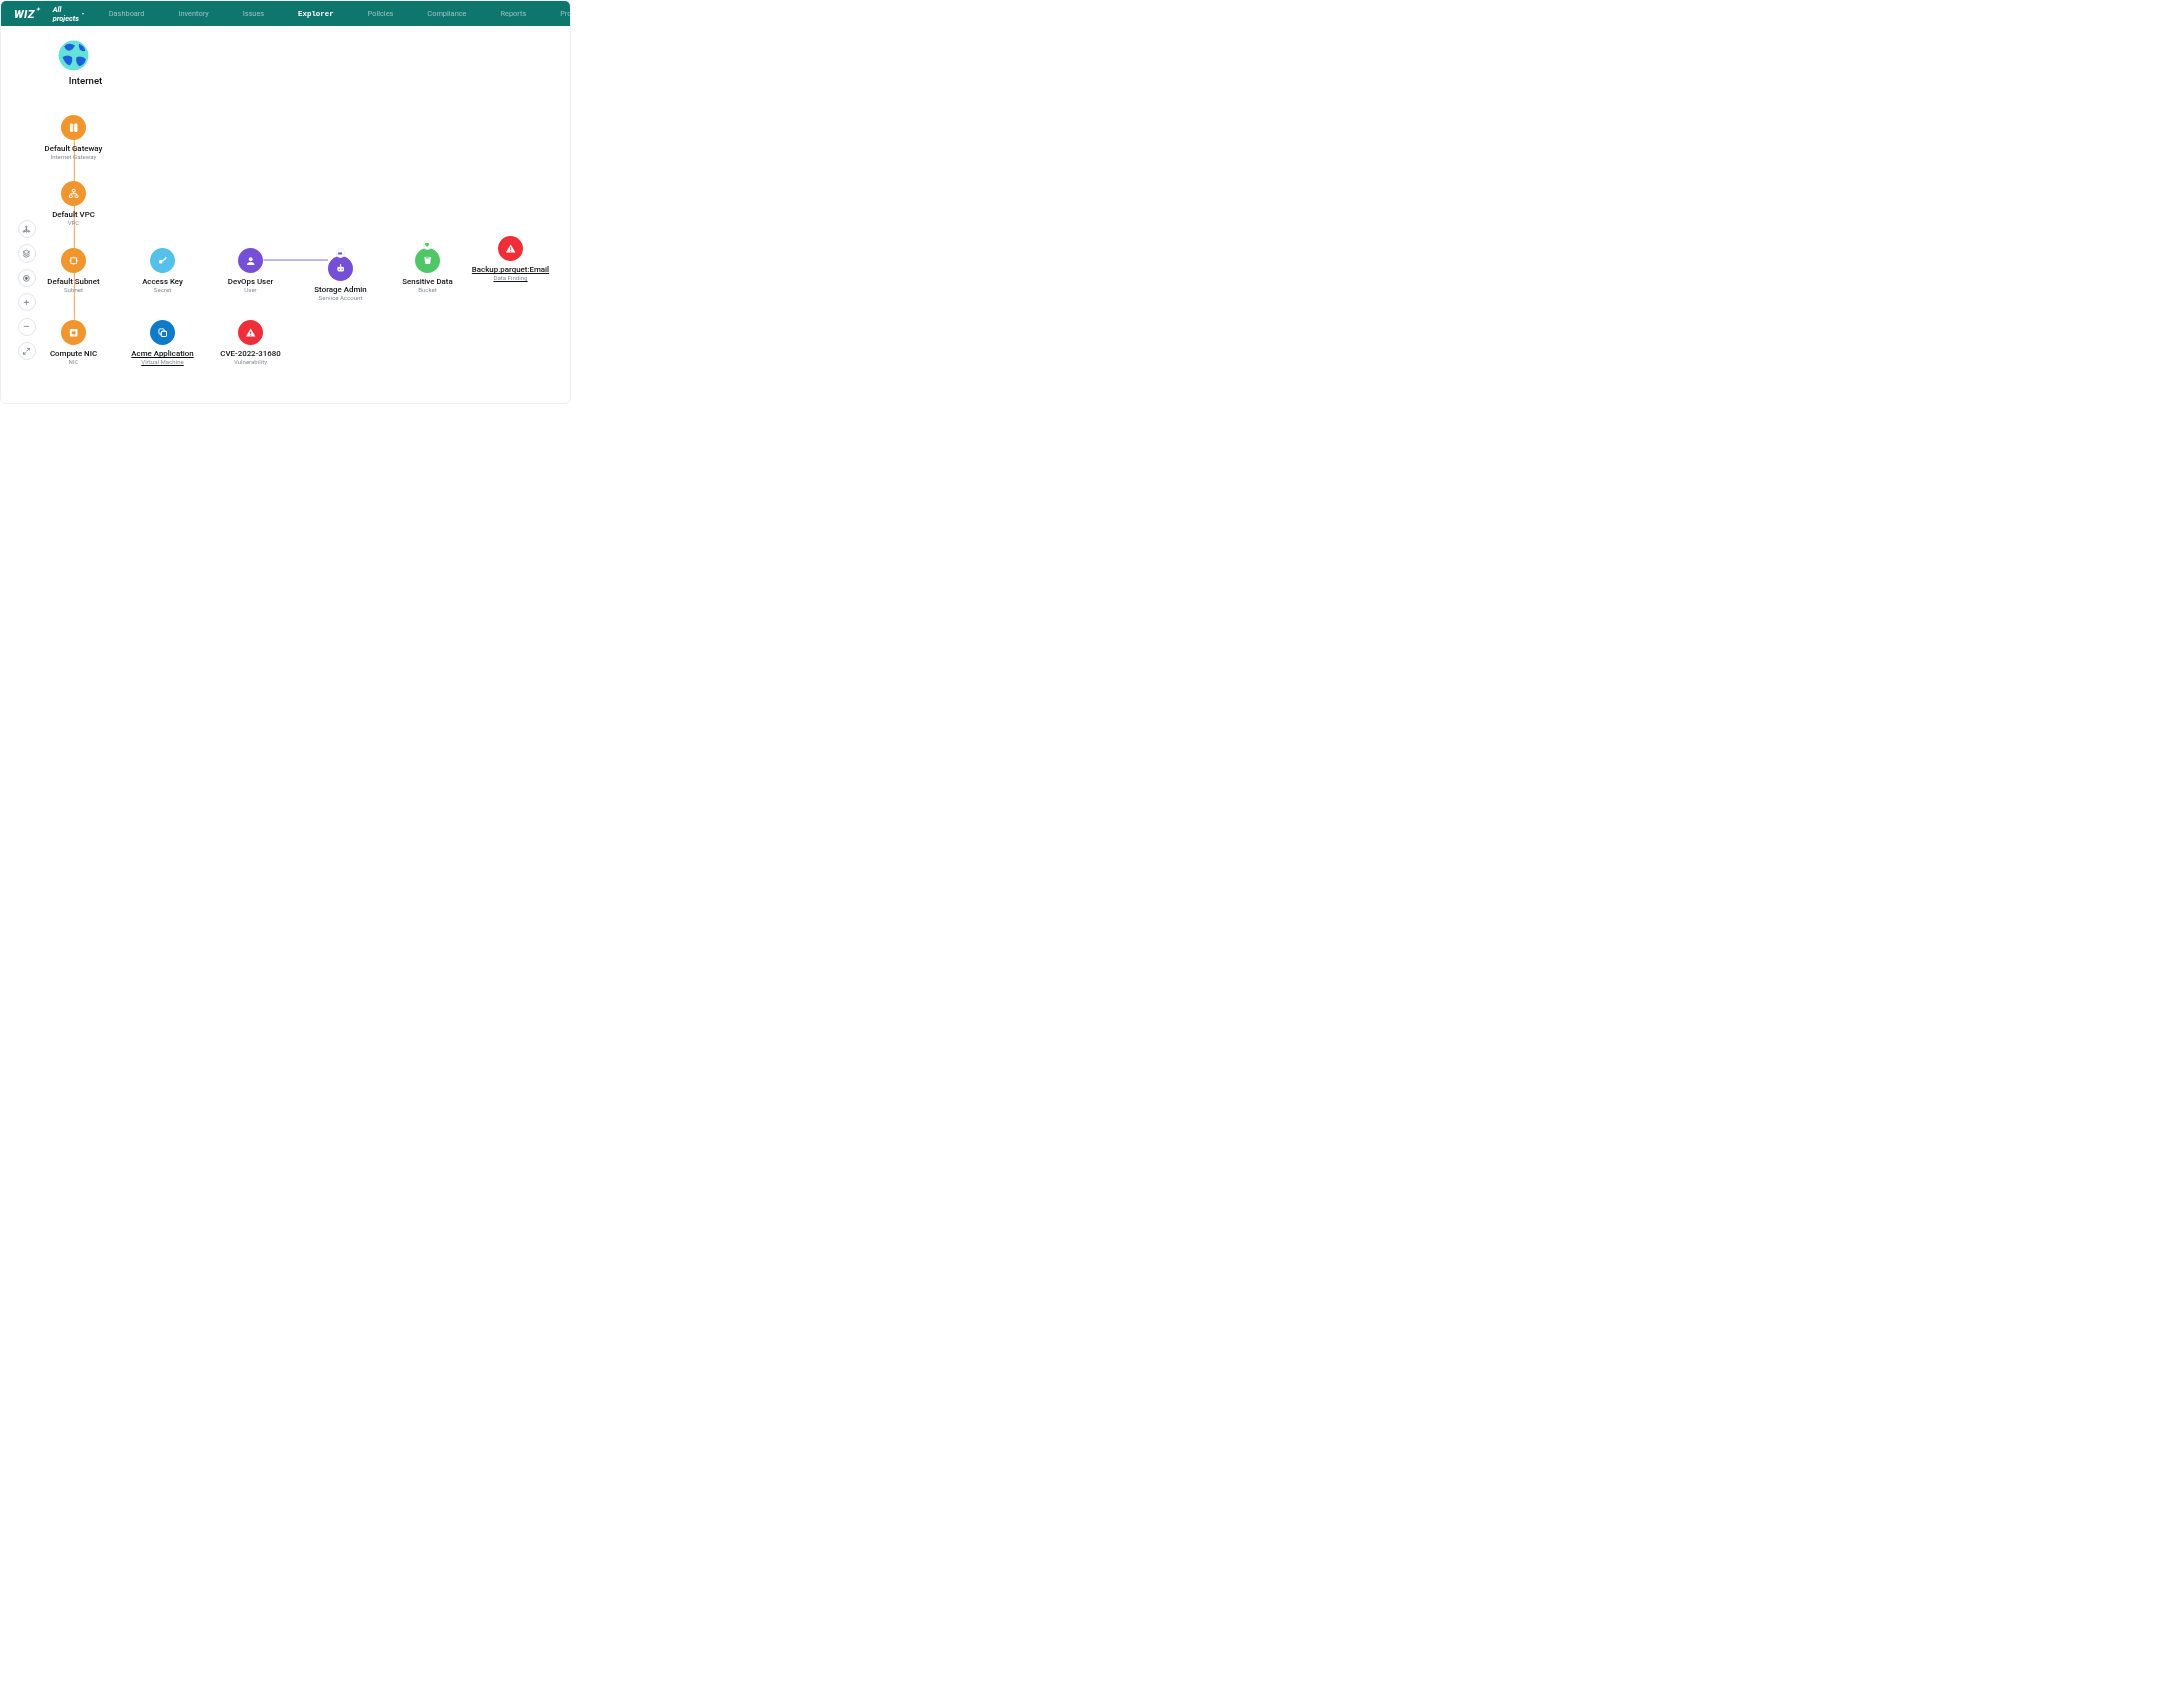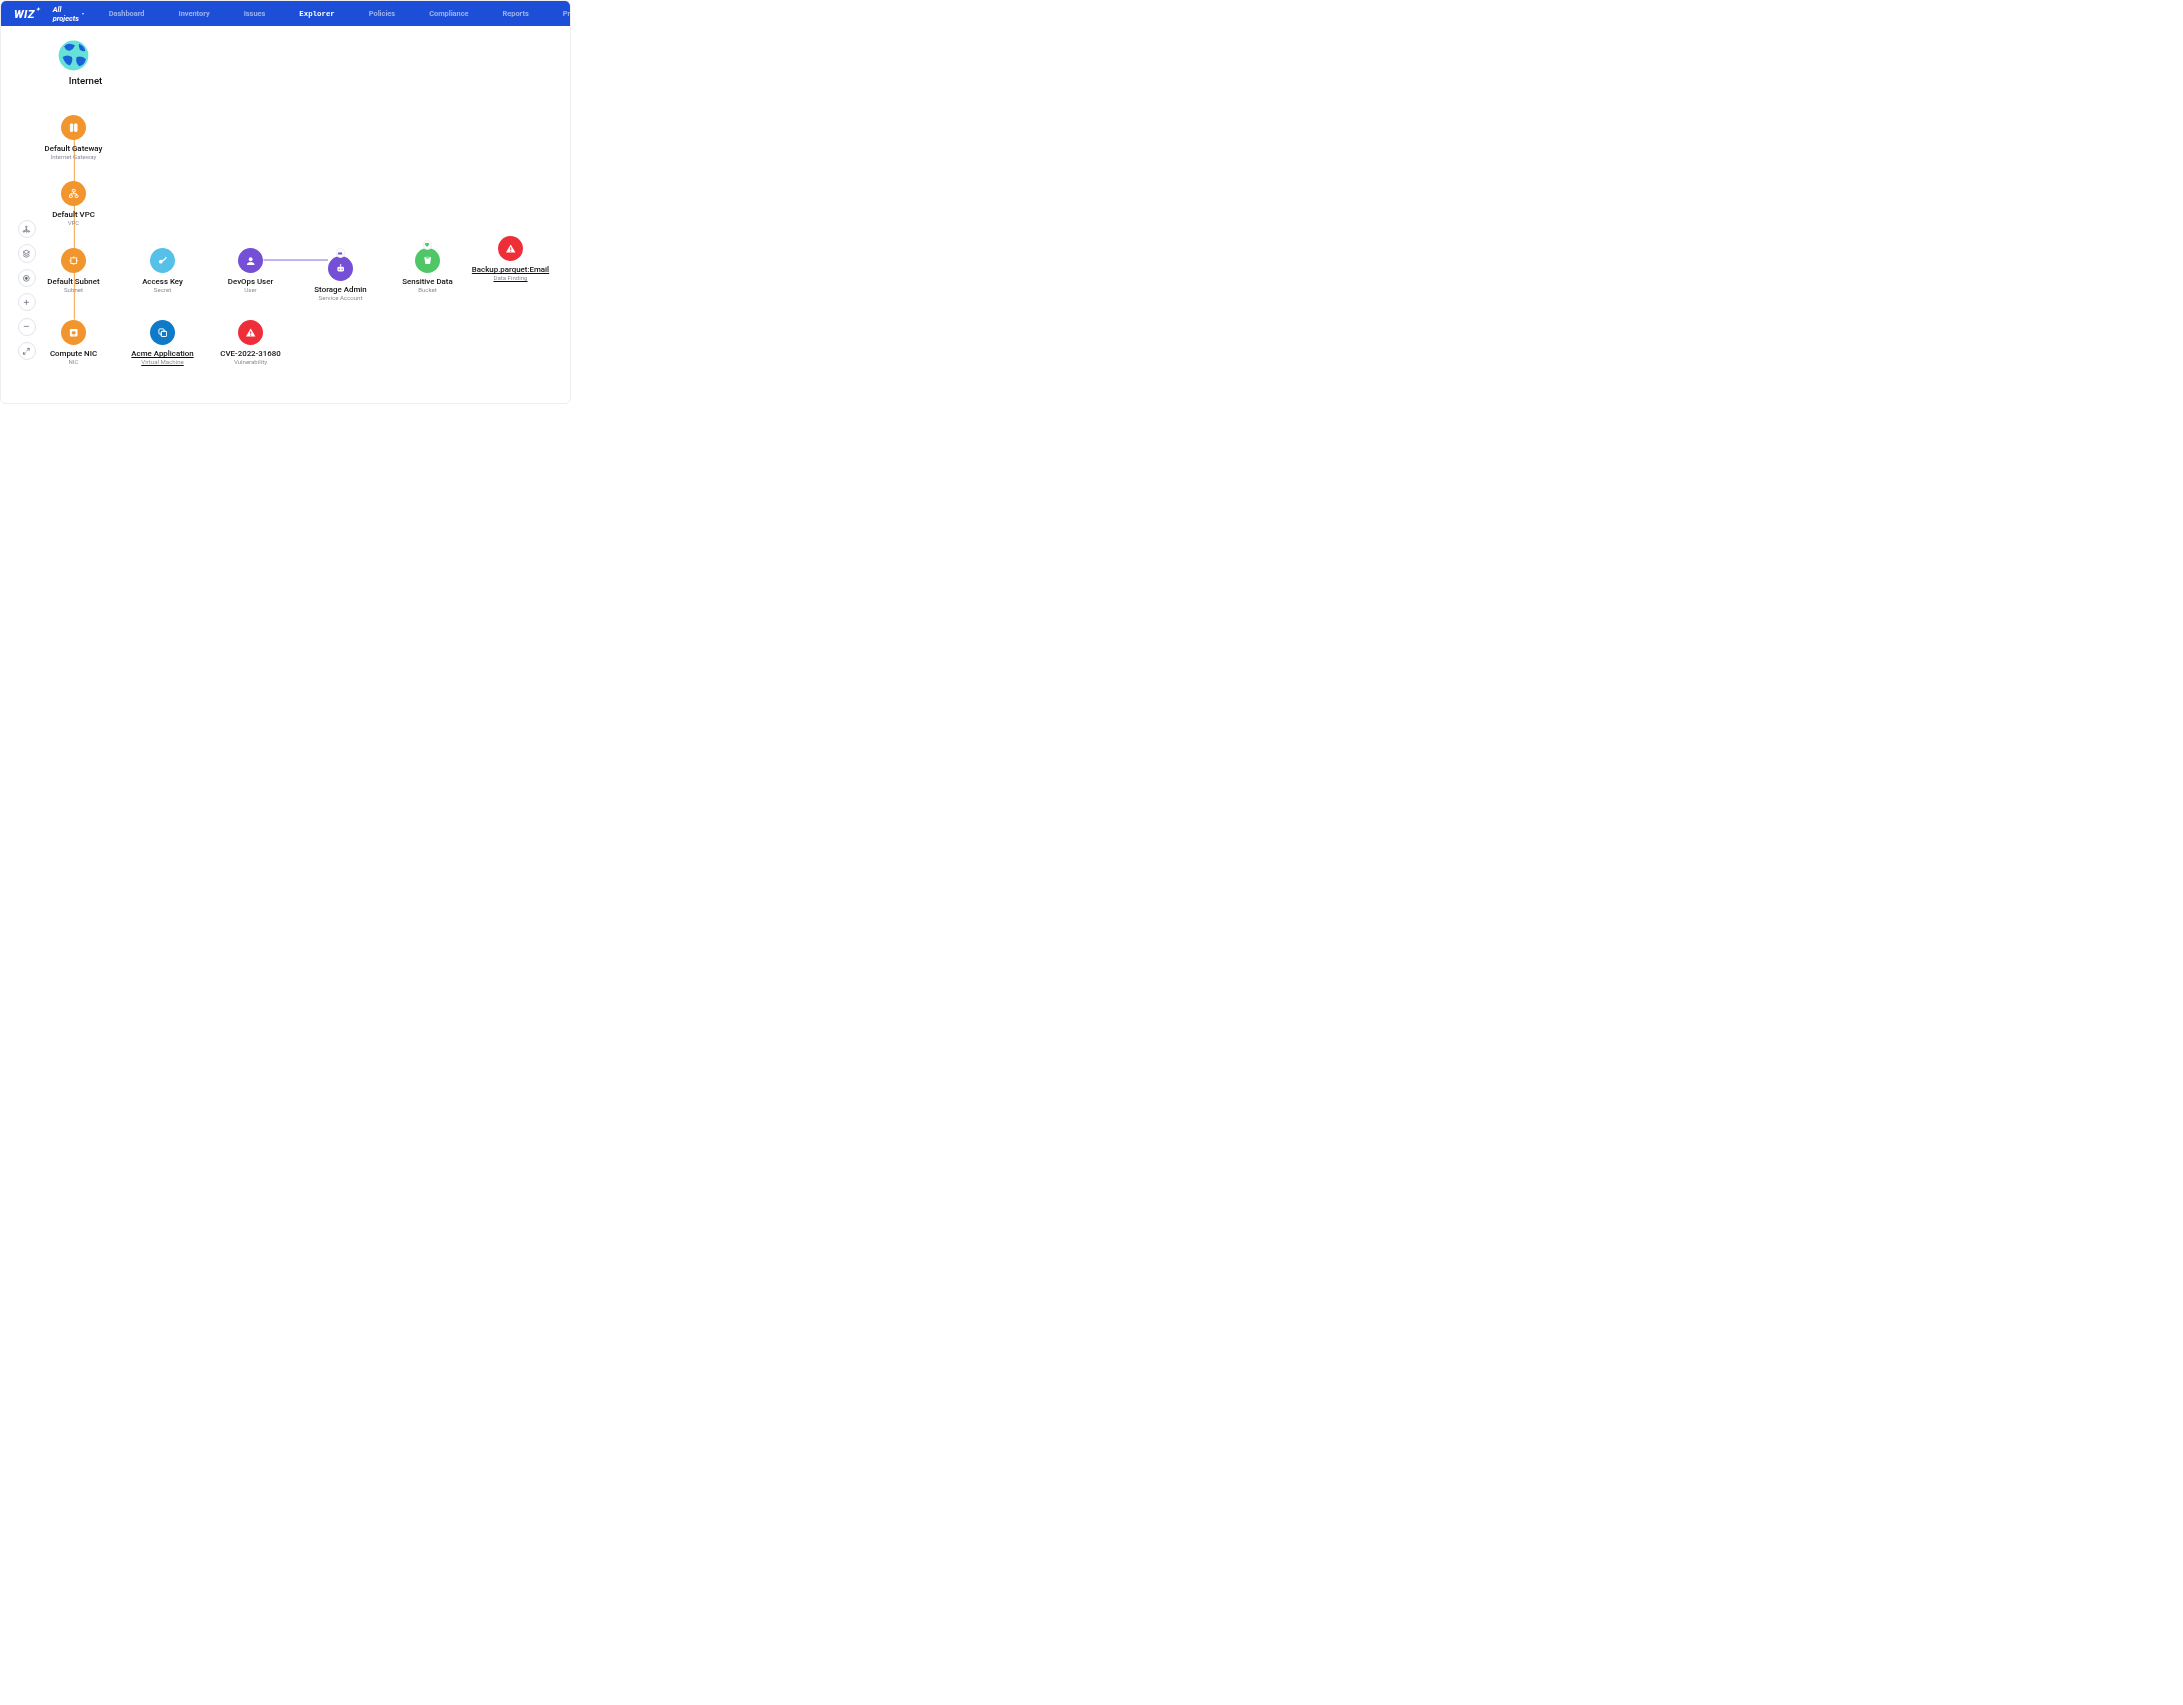--- a/index.html
+++ b/index.html
@@ -17,21 +17,21 @@
     border-radius: 6.1px;
     overflow: hidden;
     border: 0.4px solid #eee;
   }
 
   
   .nav {
     position: absolute;
     top: 0; left: 0; right: 0;
     height: 25px;
-    background: #1d4ed8;
+    background: #0f766e;
     display: flex;
     align-items: center;
     padding: 0 8.7px 0 13px;
     gap: 12.2px;
     color: #fff;
   }
   .logo {
     font-weight: 800;
     font-style: italic;
     font-size: 11.4px;
@@ -53,21 +53,21 @@
   .proj .caret {
     width: 0; height: 0;
     border-left: 1.7px solid transparent;
     border-right: 1.7px solid transparent;
     border-top: 2.2px solid #fff;
     opacity: .9;
   }
   .navspacer { width: 2.6px; }
   .navitem {
     font-size: 7.4px;
-    font-weight: 700;
+    font-weight: 400;
     color: rgba(255,255,255,0.55);
     cursor: pointer;
     white-space: nowrap;
   }
   .navitem.active { color: #fff; font-weight: 700; font-family: Liberation Mono, monospace; }
   .navgap { flex: 0 0 9.6px; }
 
   
   .canvas {
     position: absolute;

